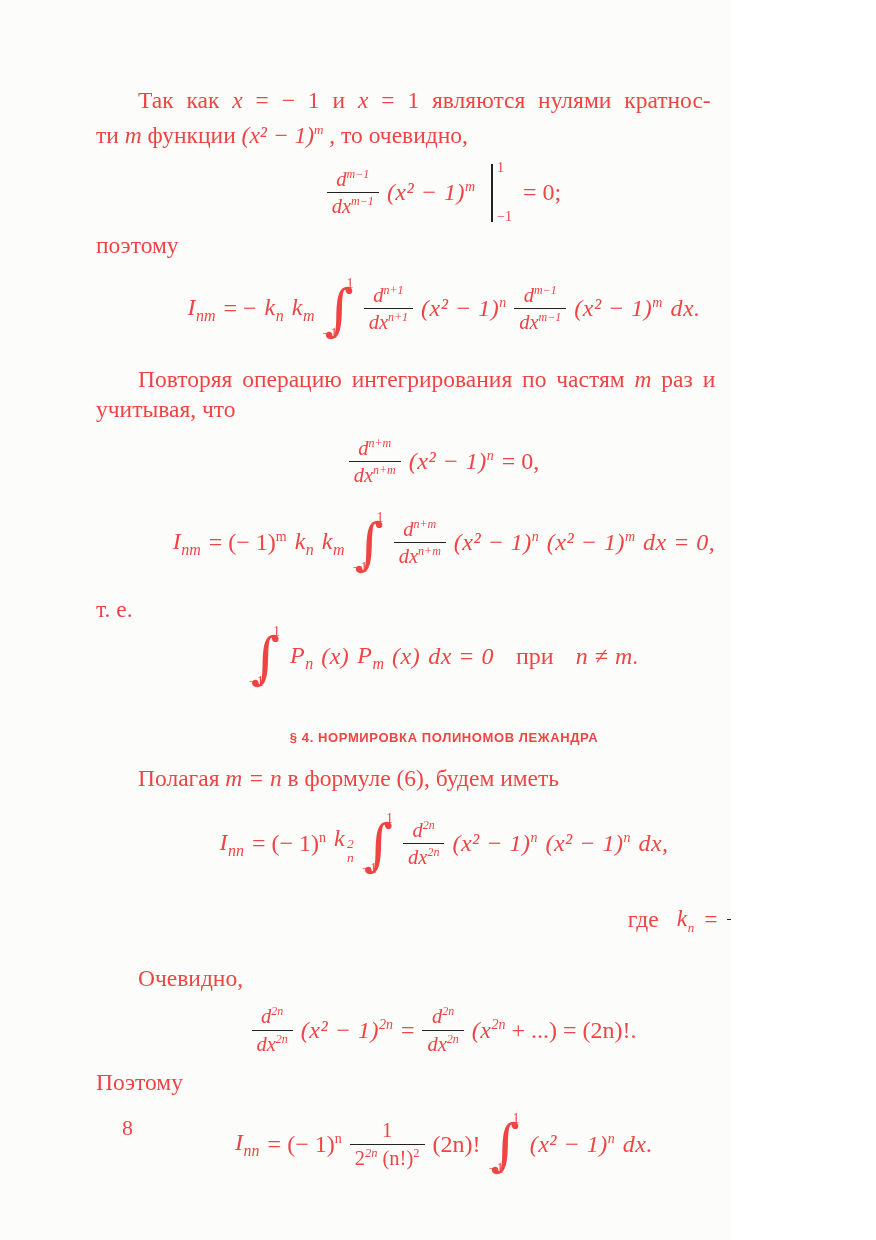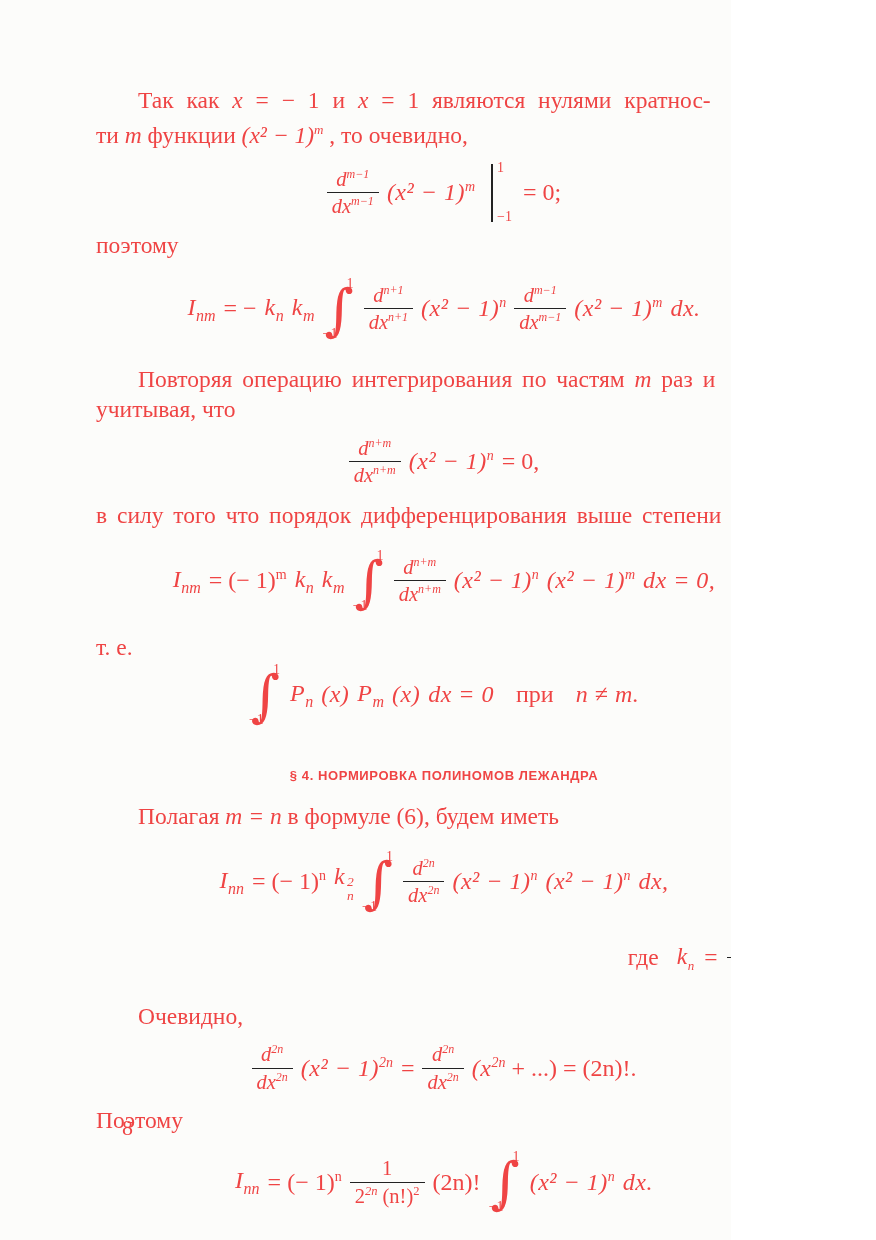--- a/index.html
+++ b/index.html
@@ -130,23 +130,20 @@
 
     <div class="formula" style="margin-top:8px; height:60px;">
       <span class="frac">
         <span class="num"><i>d</i><sup>n+m</sup></span>
         <span class="den"><i>dx</i><sup>n+m</sup></span>
       </span>
       <span class="tok"><i>(x² − 1)</i><sup>n</sup></span>
       <span class="rom">= 0,</span>
     </div>
 
-    <div class="bodyline wide2" style="margin-top:8px;">
-      <span>в силу того что порядок дифференцирования выше степени</span>
-    </div>
 
     <div class="formula" style="margin-top:4px; height:94px;">
       <span class="tok"><i>I</i><sub>nm</sub></span>
       <span class="rom"><span>= (− 1)</span><sup class="it">m</sup></span>
       <span class="tok"><i>k</i><sub>n</sub></span>
       <span class="tok"><i>k</i><sub>m</sub></span>
       <span class="intgrp">
         <span class="int-limit int-top">1</span>
         <span class="int-glyph">∫</span>
         <span class="int-limit int-bot">−1</span>

